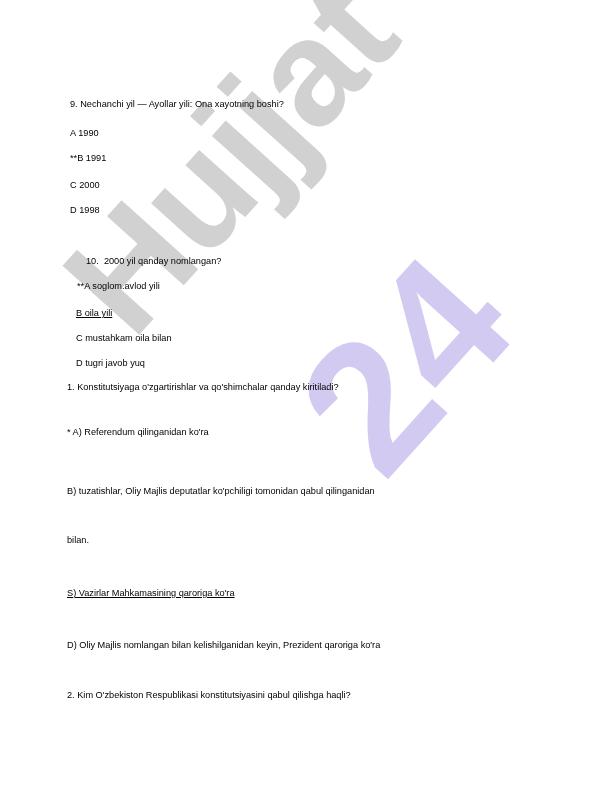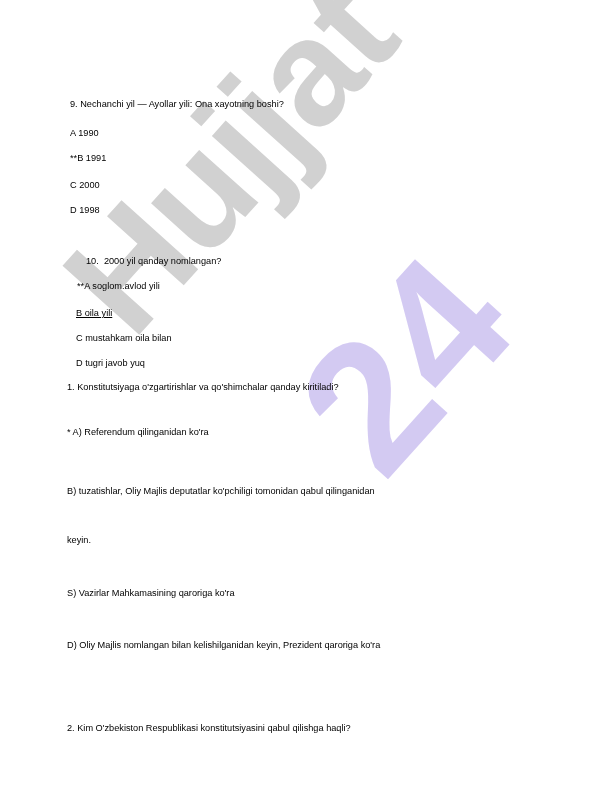--- a/index.html
+++ b/index.html
@@ -90,22 +90,22 @@
         <div class="line" style="left: 86px; top: 255px;">10.  2000 yil qanday nomlangan?</div>
         <div class="line" style="left: 77px; top: 280px;">**A soglom.avlod yili</div>
         <div class="line" style="left: 76px; top: 307px; text-decoration: underline;">B oila yili</div>
         <div class="line" style="left: 76px; top: 332px;">C mustahkam oila bilan</div>
         <div class="line" style="left: 76px; top: 357px; text-align: right;">D tugri javob yuq</div>
       </div>
       <div>
         <div class="line" style="left: 67px; top: 381px;">1. Konstitutsiyaga o'zgartirishlar va qo'shimchalar qanday kiritiladi?</div>
         <div class="line" style="left: 67px; top: 426px;">* A) Referendum qilinganidan ko'ra</div>
         <div class="line" style="left: 67px; top: 485px;">B) tuzatishlar, Oliy Majlis deputatlar ko'pchiligi tomonidan qabul qilinganidan</div>
-        <div class="line" style="left: 67px; top: 534px;">keyin.</div>
-        <div class="line" style="left: 67px; top: 587px;">S) Vazirlar Mahkamasining qaroriga ko'ra</div>
+        <div class="line" style="left: 67px; top: 534px;">bilan.</div>
+        <div class="line" style="left: 67px; top: 587px; text-decoration: underline;">S) Vazirlar Mahkamasining qaroriga ko'ra</div>
         <div class="line" style="left: 67px; top: 639px;">D) Oliy Majlis nomlangan bilan kelishilganidan keyin, Prezident qaroriga ko'ra</div>
       </div>
       <div>
-        <div class="line" style="left: 67px; top: 722px;">2. Kim O'zbekiston Respublikasi konstitutsiyasini qabul qilishga haqli?</div>
+        <div class="line" style="left: 67px; top: 689px;">2. Kim O'zbekiston Respublikasi konstitutsiyasini qabul qilishga haqli?</div>
       </div>
     </div>
 
 </div>
 
 </body></html>

